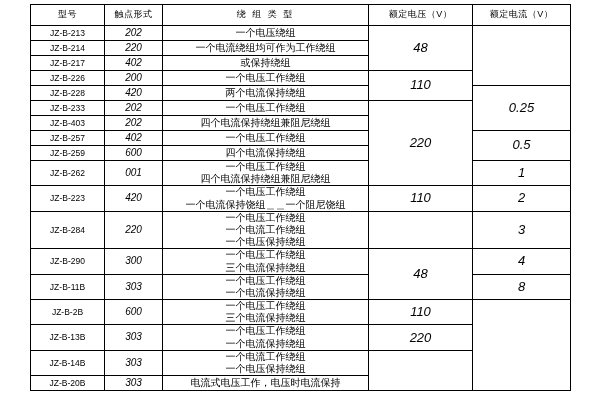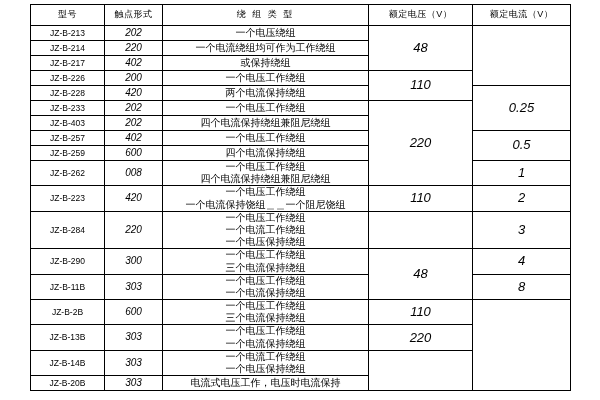--- a/index.html
+++ b/index.html
@@ -159,21 +159,21 @@
         </tr>
         <tr class="r1">
           <td class="model">JZ-B-259</td>
           <td class="contact">600</td>
           <td class="wind">
             <span class="line">四个电流保持绕组</span>
           </td>
         </tr>
         <tr class="r2">
           <td class="model">JZ-B-262</td>
-          <td class="contact">008</td>
+          <td class="contact">001</td>
           <td class="wind">
             <span class="line">一个电压工作绕组</span>
             <span class="line">四个电流保持绕组兼阻尼绕组</span>
           </td>
           <td class="curr" rowspan="1">1</td>
         </tr>
         <tr class="r2">
           <td class="model">JZ-B-223</td>
           <td class="contact">420</td>
           <td class="wind">

